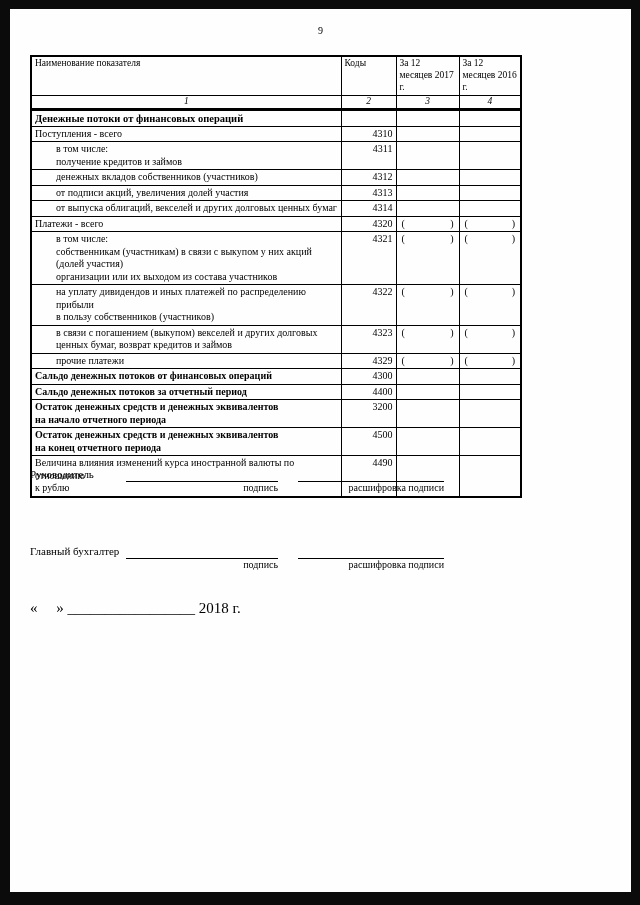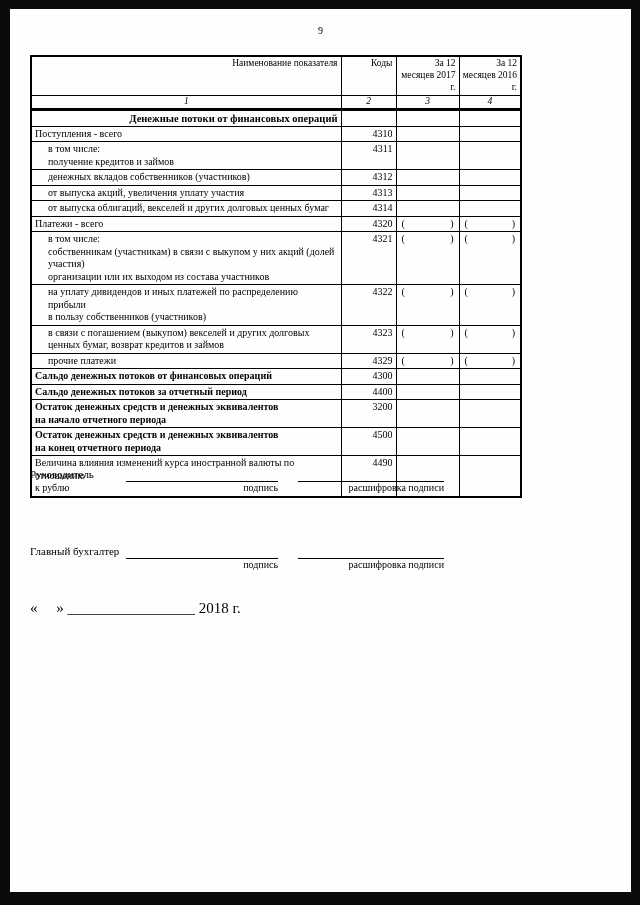--- a/index.html
+++ b/index.html
@@ -27,32 +27,32 @@
     font-size: 10px; line-height: 1.25;
     border: 2px solid #000;
   }
   table.doc th, table.doc td {
     border: 1px solid #000;
     padding: 1px 3px;
     vertical-align: top;
     overflow: hidden;
   }
   thead th {
-    font-weight: normal; text-align: right; vertical-align: middle;
+    font-weight: normal; text-align: left; vertical-align: middle;
     font-size: 9.5px; padding: 3px 2px;
   }
   tr.nums td {
     text-align: center; font-style: italic; font-size: 9.5px;
     padding: 0 2px; border-bottom: 3px solid #000;
   }
   td.section {
-    font-weight: bold; text-align: right;
+    font-weight: bold; text-align: left;
     font-size: 10.5px; padding: 2px 2px 6px 2px; margin-left: 31px;
   }
-  td.c-name.ind { padding-left: 16px; }
+  td.c-name.ind { padding-left: 24px; }
   td.c-name.bold { font-weight: bold; }
   td.c-code { text-align: right; vertical-align: middle; font-size: 10px; }
   td.c-val { vertical-align: middle; }
   .pwrap { display: flex; justify-content: space-between; padding: 0 2px; }
   .sig {
     position: absolute; left: 20px; width: 480px; height: 34px;
     font-size: 11px;
   }
   .sig .role { position: absolute; left: 0; top: 0; }
   .sig .line {
@@ -125,21 +125,21 @@
         <tr>
           <td class="c-name ind">
             <div>денежных вкладов собственников (участников)</div>
           </td>
           <td class="c-code">4312</td>
           <td class="c-val"></td>
           <td class="c-val"></td>
         </tr>
         <tr>
           <td class="c-name ind">
-            <div>от выпуска акций, увеличения уплату участия</div>
+            <div>от подписи акций, увеличения долей участия</div>
           </td>
           <td class="c-code">4313</td>
           <td class="c-val"></td>
           <td class="c-val"></td>
         </tr>
         <tr>
           <td class="c-name ind">
             <div>от выпуска облигаций, векселей и других долговых ценных бумаг</div>
           </td>
           <td class="c-code">4314</td>

